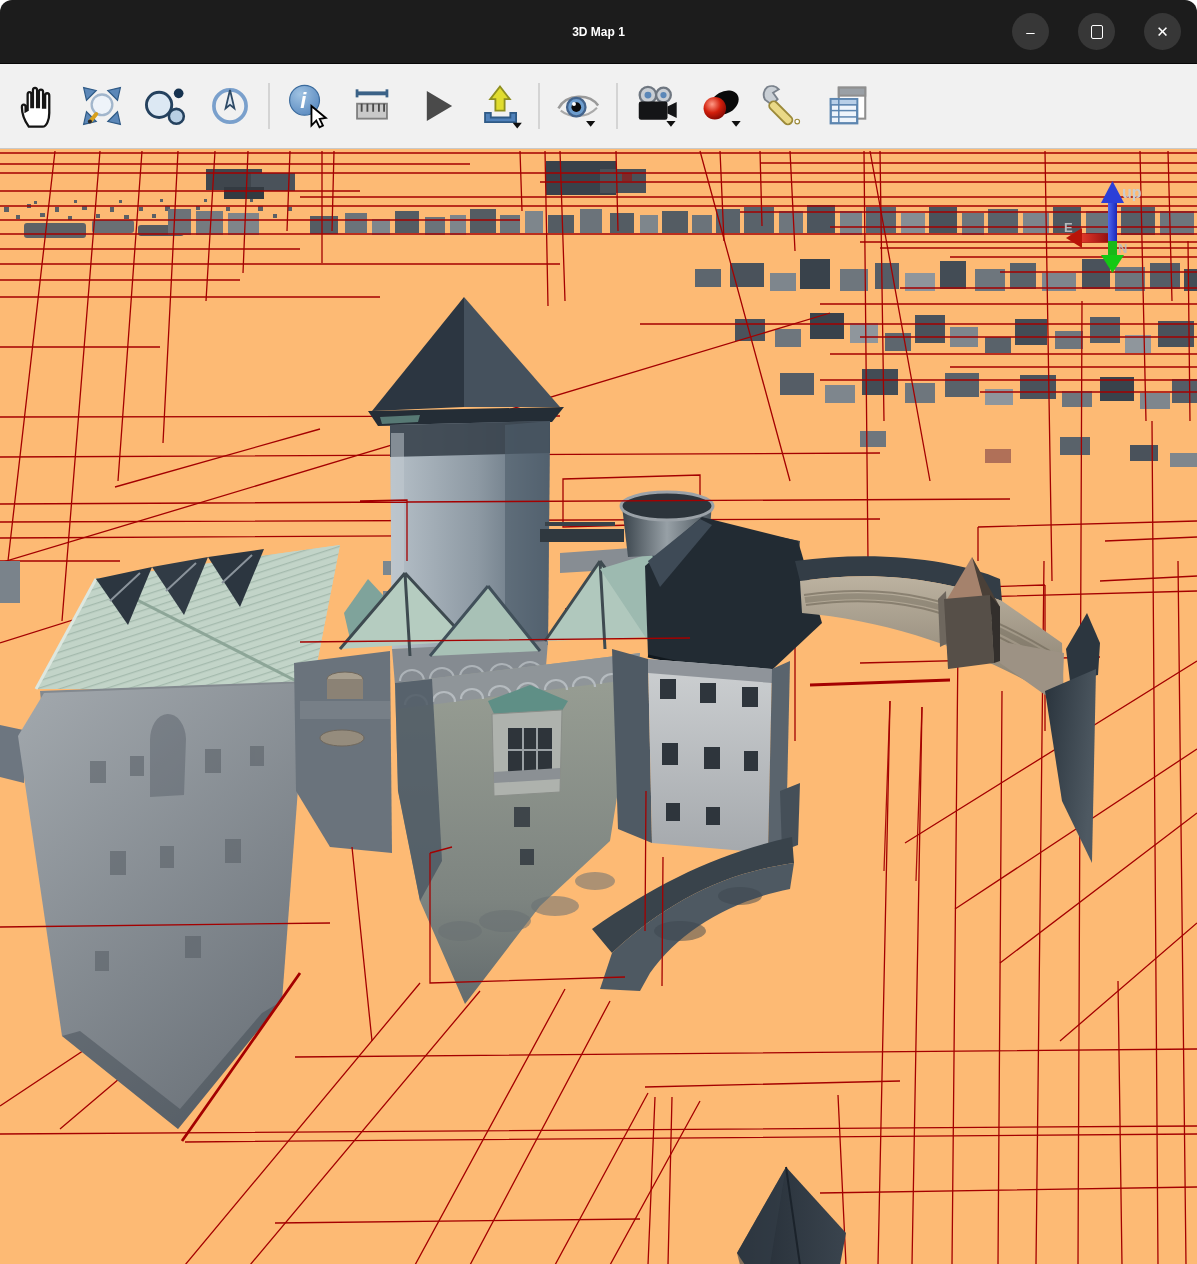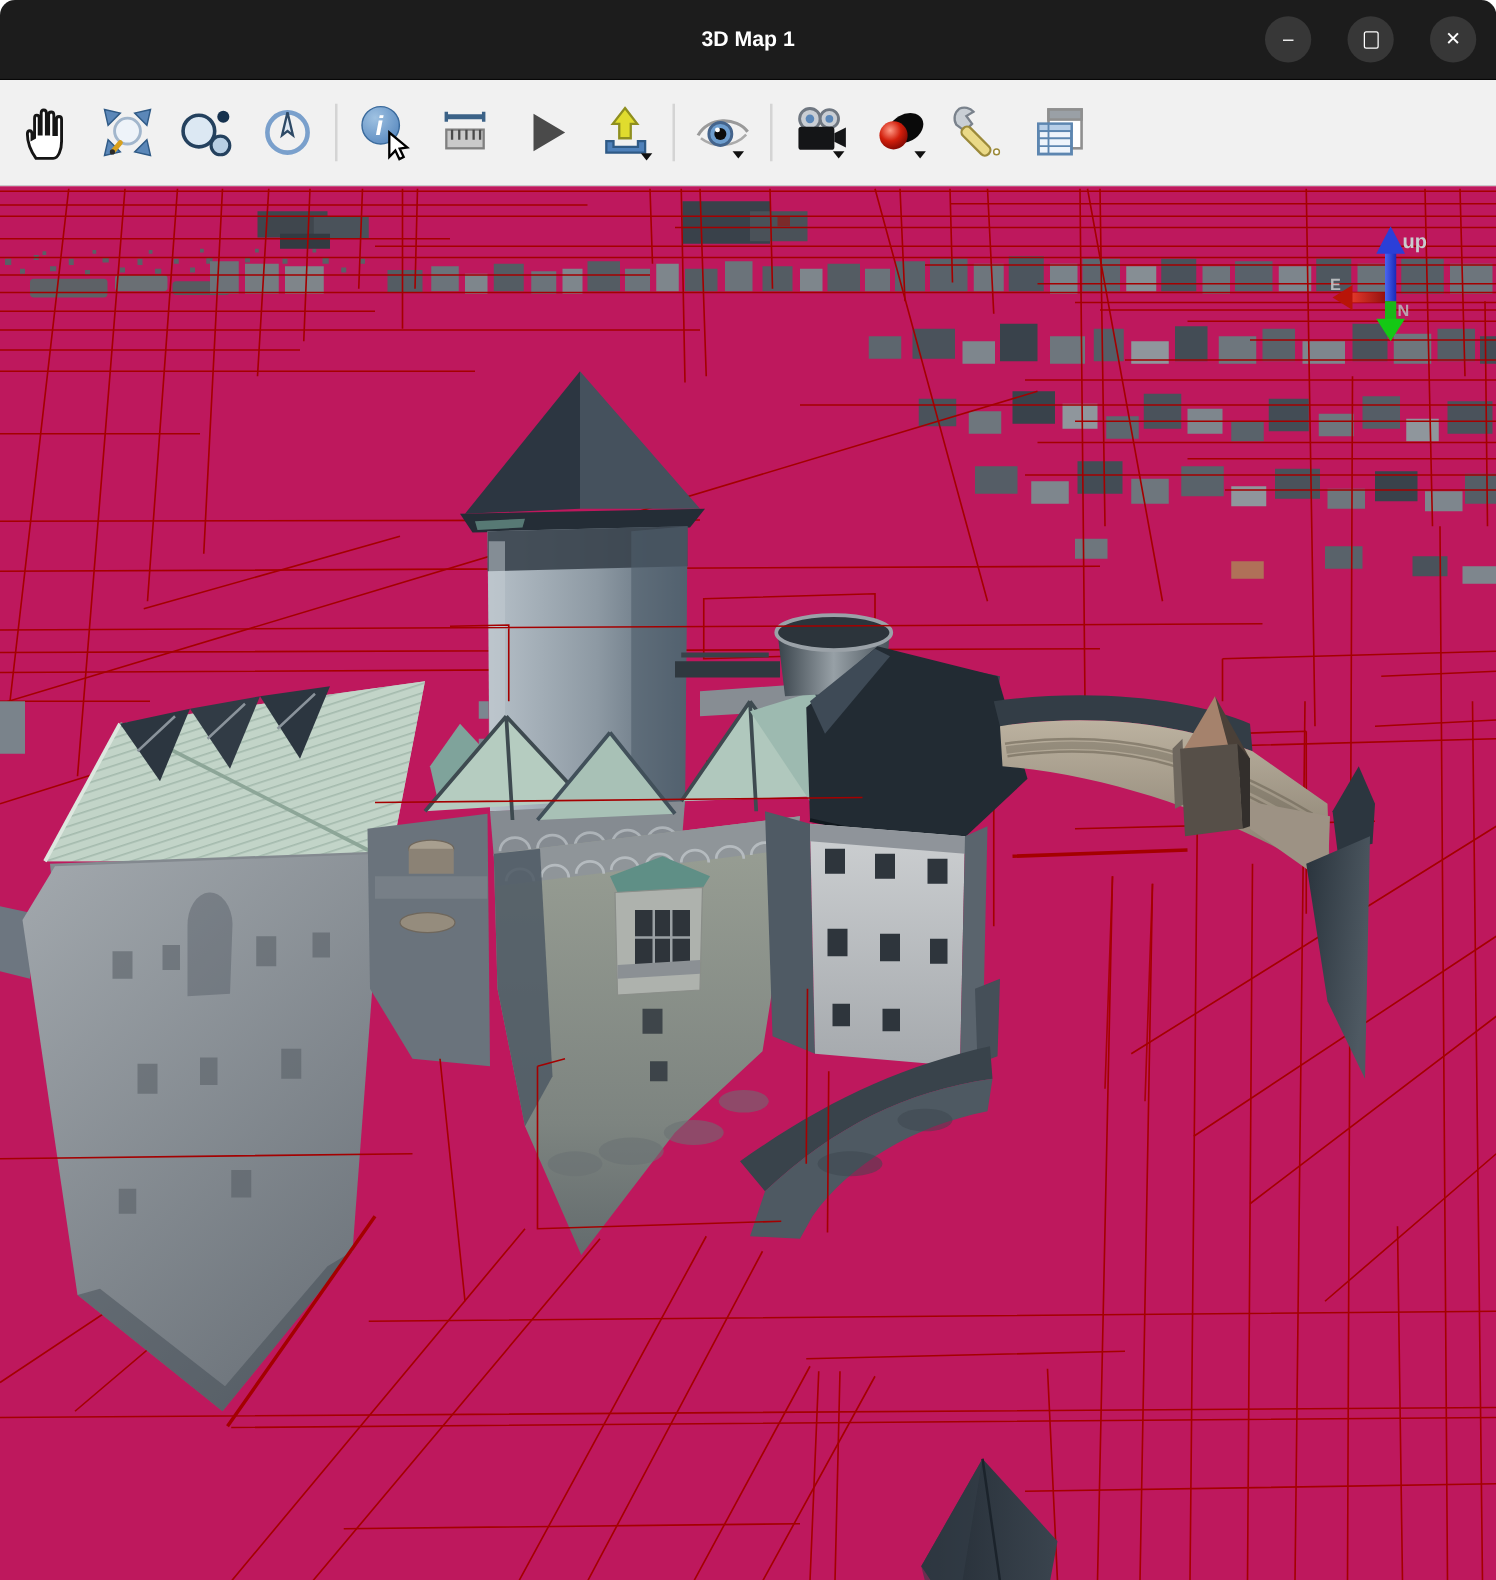--- a/index.html
+++ b/index.html
@@ -1,35 +1,35 @@
 <!DOCTYPE html>
 <html><head>
 <meta charset="utf-8">
 <style>
   html,body{margin:0;padding:0;background:#ffffff;}
   body{width:1197px;height:1264px;overflow:hidden;font-family:"Liberation Sans",sans-serif;}
   .window{width:1197px;height:1264px;display:flex;flex-direction:column;}
   
   .titlebar{height:63px;background:#1c1c1c;border-radius:12px 12px 0 0;display:flex;align-items:center;
     position:relative;flex:0 0 auto;border-bottom:1px solid #070707;}
-  .title{position:absolute;left:0;right:0;text-align:center;color:#ffffff;font-weight:bold;font-size:17px;}
+  .title{position:absolute;left:0;right:0;text-align:center;color:#ffffff;font-weight:bold;font-size:12px;}
   .winbtns{position:absolute;right:16px;top:13px;display:flex;gap:29px;}
   .winbtn{width:37px;height:37px;border-radius:50%;background:#373737;color:#ffffff;display:flex;
     align-items:center;justify-content:center;font-size:15px;cursor:default;user-select:none;}
   .winbtn span{line-height:1;}
   .winbtn .sq{display:block;width:10px;height:12px;border:1.5px solid #fff;border-radius:2px;}
   
   .toolbar{height:84px;background:#f1f1f1;border-bottom:1px solid #c9c9c9;display:flex;align-items:center;
     padding:0 6px;flex:0 0 auto;}
   .tbtn{width:58px;height:70px;display:flex;align-items:center;justify-content:center;border-radius:4px;
     margin:0 3px;position:relative;}
   .tbtn svg{width:46px;height:46px;}
   .tsep{width:2px;height:46px;background:#d4d4d4;margin:0 6px;flex:0 0 auto;}
   
-  .viewport{flex:1 1 auto;background:#be185d;position:relative;}
+  .viewport{flex:1 1 auto;background:#fdba74;position:relative;}
   .viewport svg.scene{display:block;}
   text{font-family:"Liberation Sans",sans-serif;}
 </style>
 </head>
 <body>
 
 <div class="window">
 
   <div class="titlebar">
     <div class="title">3D Map 1</div>

